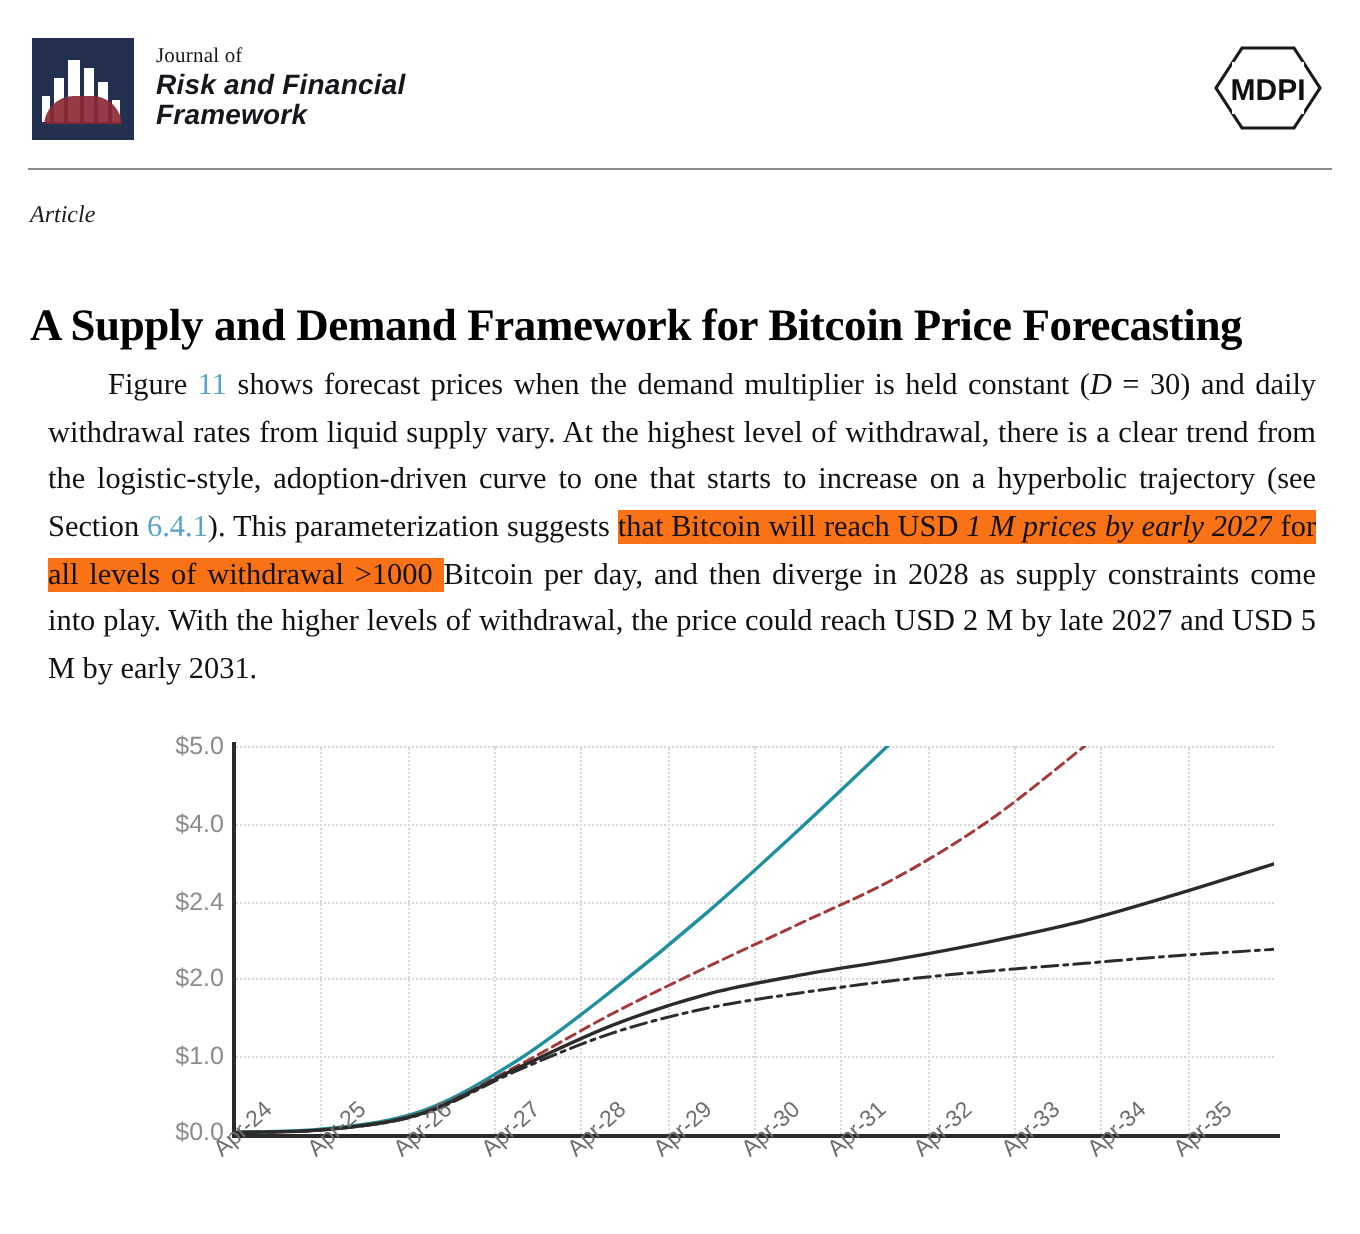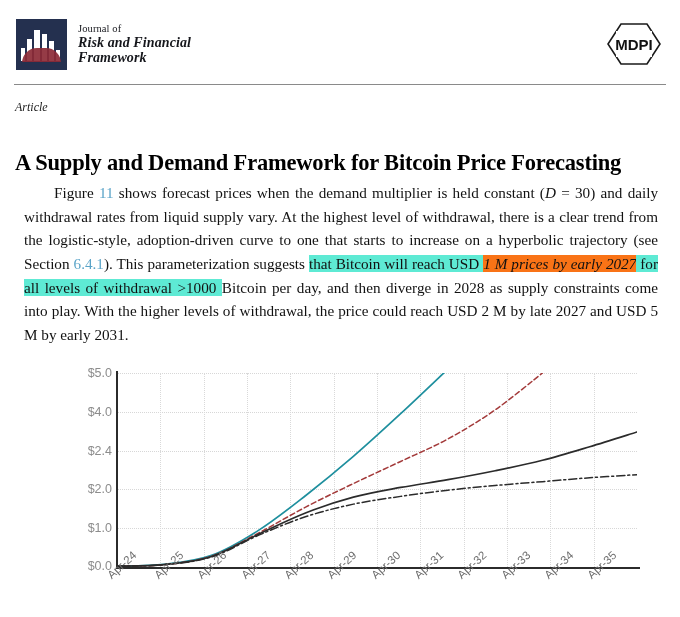--- a/index.html
+++ b/index.html
@@ -64,21 +64,21 @@
   }
   .journal-name .ln1 {
     font-size: 10.5px;
     font-family: "Liberation Serif", serif;
     letter-spacing: .1px;
   }
   .journal-name .ln2, .journal-name .ln3 {
     font-size: 14px;
     font-style: italic;
     font-weight: 700;
-    font-family: Liberation Serif, serif;
+    font-family: Liberation Sans, sans-serif;
     letter-spacing: .1px;
   }
   .mdpi-logo {
     position: absolute;
     right: 18px; top: 22px;
     width: 56px; height: 44px;
   }
   .mdpi-logo svg { display: block; }
 
   .header-rule {
@@ -117,21 +117,21 @@
     left: 24px; top: 166px;
     width: 634px;
     font-size: 15.2px;
     font-family: "Liberation Serif", serif;
     line-height: 23.6px;
     text-align: justify;
     color: #111111;
   }
   .body-text .indent { display: inline-block; width: 30px; }
   .xref { color: #5aa4c8; }
-  .hl-line { background: #5eead4; }
+  .hl-line { background: #f97316; }
   .hl-sel  { background: #f97316; font-style: italic; }
   .it { font-style: italic; }
 
   
   .figure {
     position: absolute;
     left: 0; top: 360px;
     width: 606px;
     height: 257px;
   }

